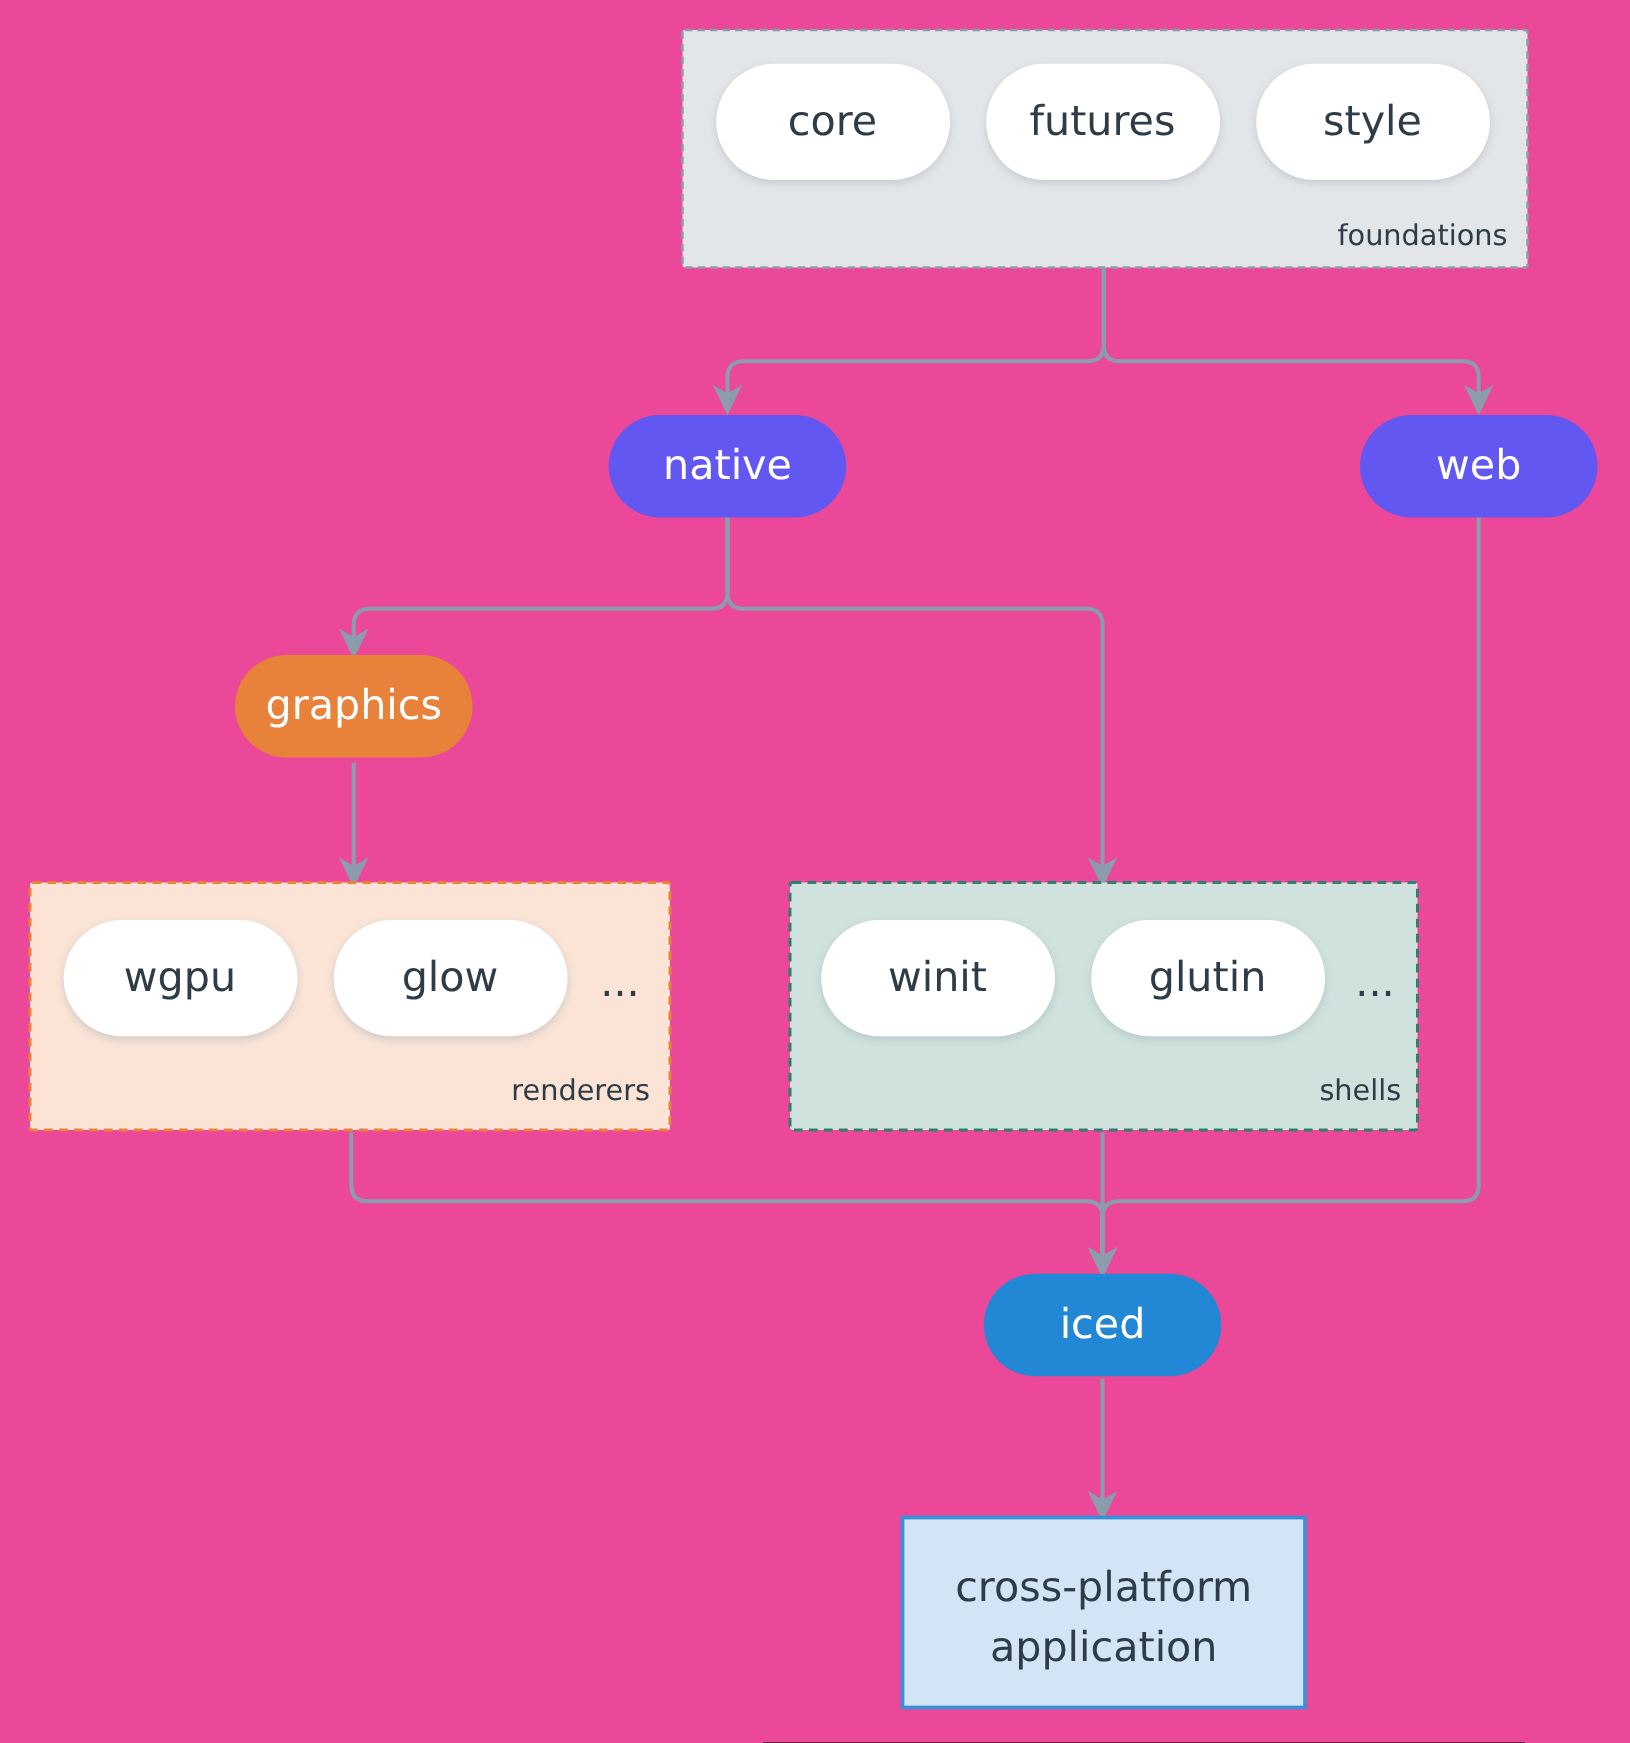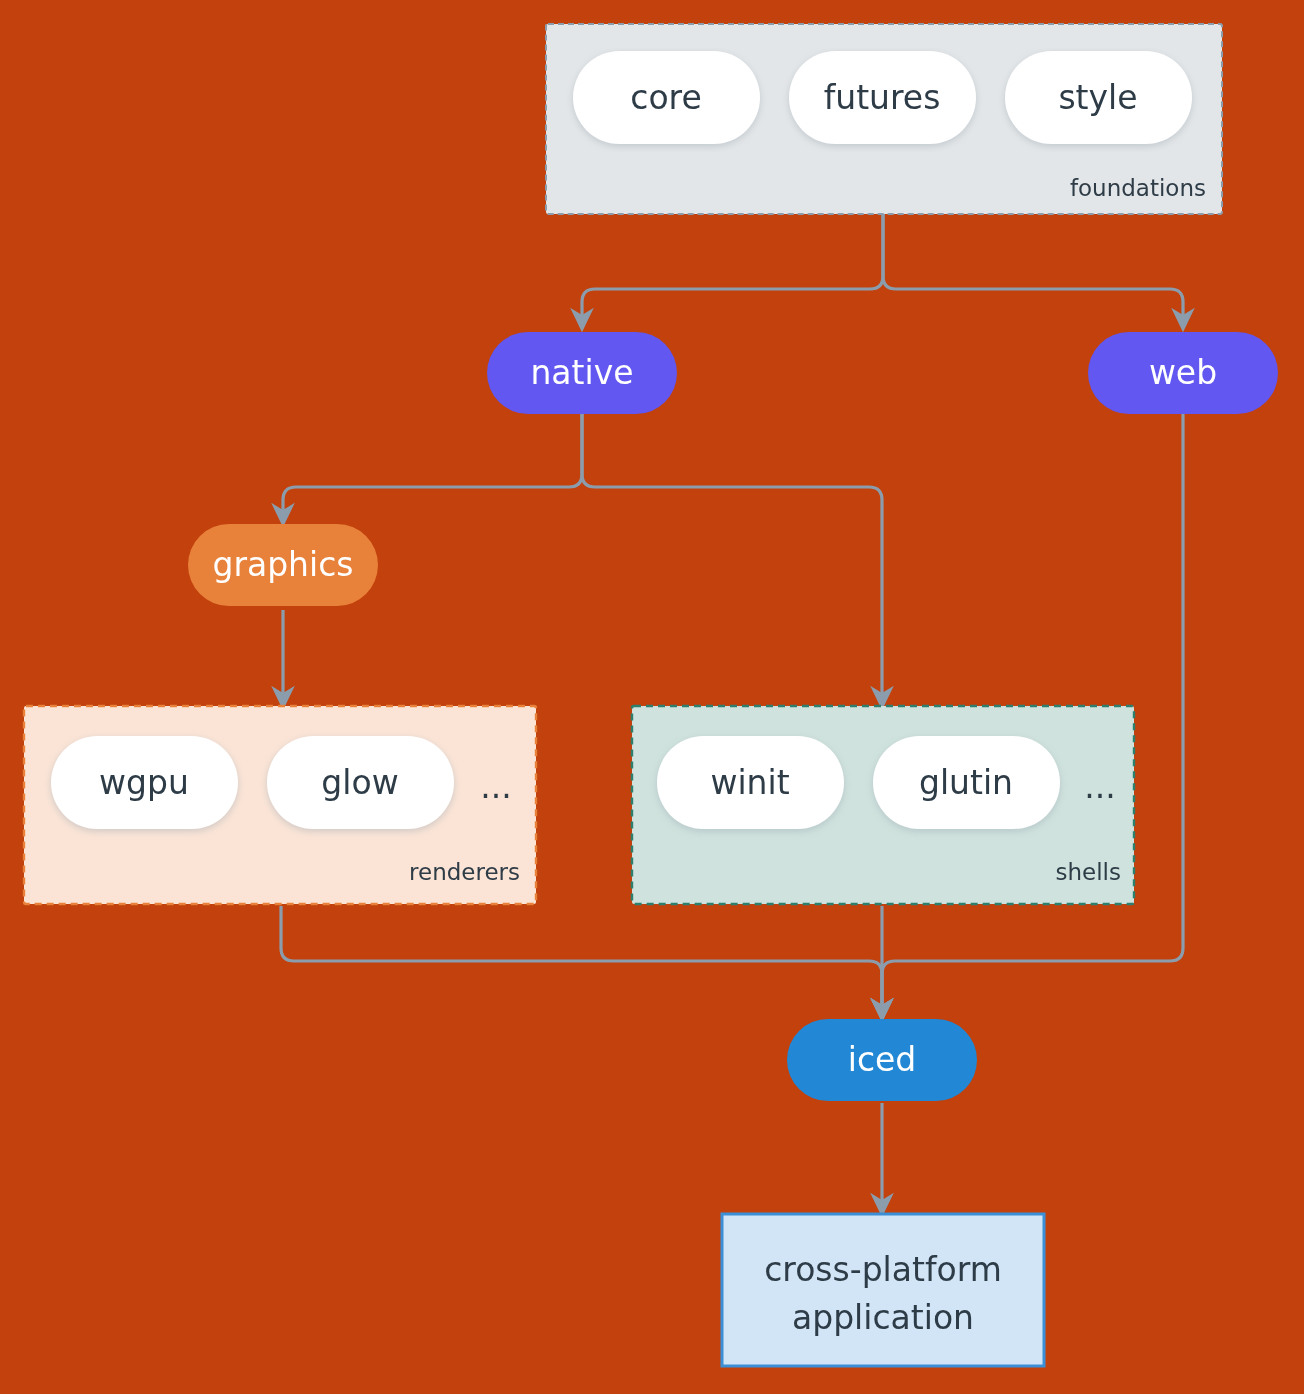--- a/index.html
+++ b/index.html
@@ -4,21 +4,21 @@
 <style>
   html, body {
     margin: 0;
     padding: 0;
     background: #000000;
   }
   #diagram-root {
     position: relative;
     width: 1304px;
     height: 1394px;
-    background: #c2410c;
+    background: #ec4899;
     font-family: "DejaVu Sans", sans-serif;
     overflow: hidden;
   }
   svg.diagram-svg {
     position: absolute;
     top: 0; left: 0;
     width: 1304px;
     height: 1394px;
   }
   

